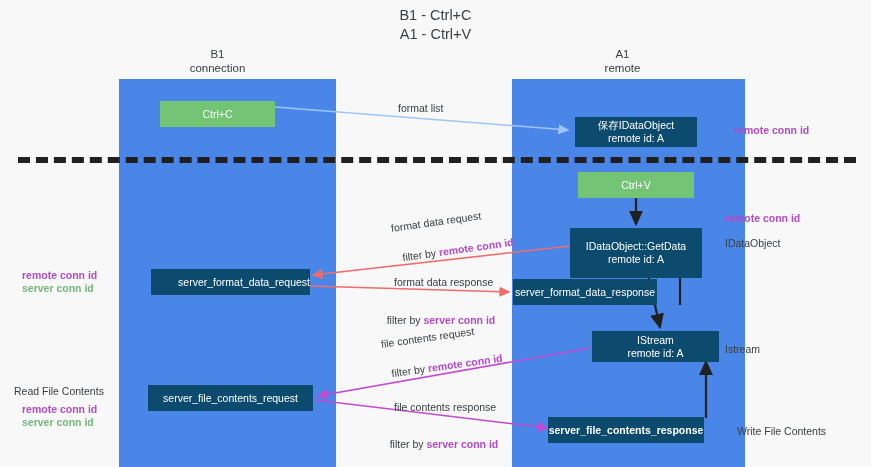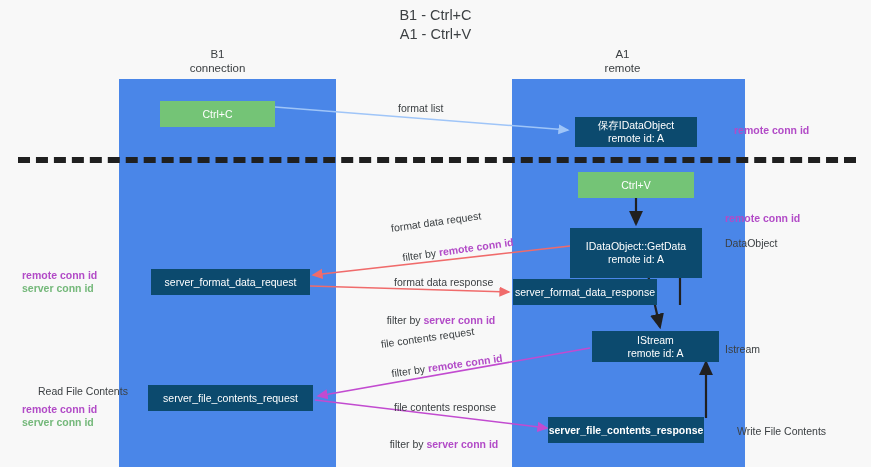--- a/index.html
+++ b/index.html
@@ -151,21 +151,21 @@
 
   <div class="node green" style="left:578px; top:172px; width:116px; height:26px;">
     <span>Ctrl+V</span>
   </div>
 
   <div class="node orange" style="left:570px; top:228px; width:132px; height:50px;">
     <span>IDataObject::GetData</span>
     <span>remote id: A</span>
   </div>
 
-  <div class="node orange" style="left:151px; top:269px; width:159px; height:26px;">
+  <div class="node orange" style="left:151px; top:269px; width:159px; height:26px;align-items:flex-end;">
     <span>server_format_data_request</span>
   </div>
 
   <div class="node orange" style="left:513px; top:279px; width:144px; height:26px;">
     <span>server_format_data_response</span>
   </div>
 
   <div class="node orange" style="left:592px; top:331px; width:127px; height:31px;">
     <span>IStream</span>
     <span>remote id: A</span>
@@ -199,23 +199,23 @@
   </div>
 
   <div class="lbl" style="left:394px; top:400px;">file contents response</div>
   <div class="lbl" style="left:378px; top:423px;">
     <span>filter by </span><span class="purple">server conn id</span>
   </div>
 
   <div class="lbl purple-all" style="left:22px; top:268px;">remote conn id</div>
   <div class="lbl green-all" style="left:22px; top:281px;">server conn id</div>
 
-  <div class="lbl" style="left:38px; top:384px;">Read File Contents</div>
+  <div class="lbl" style="left:14px; top:384px;">Read File Contents</div>
   <div class="lbl purple-all" style="left:22px; top:402px;">remote conn id</div>
   <div class="lbl green-all" style="left:22px; top:415px;">server conn id</div>
 
   <div class="lbl purple-all" style="left:734px; top:123px;">remote conn id</div>
   <div class="lbl purple-all" style="left:725px; top:211px;">remote conn id</div>
-  <div class="lbl" style="left:725px; top:236px;">DataObject</div>
+  <div class="lbl" style="left:725px; top:236px;">IDataObject</div>
   <div class="lbl" style="left:725px; top:342px;">Istream</div>
   <div class="lbl" style="left:737px; top:424px;">Write File Contents</div>
 
 </div>
 
 </body></html>

